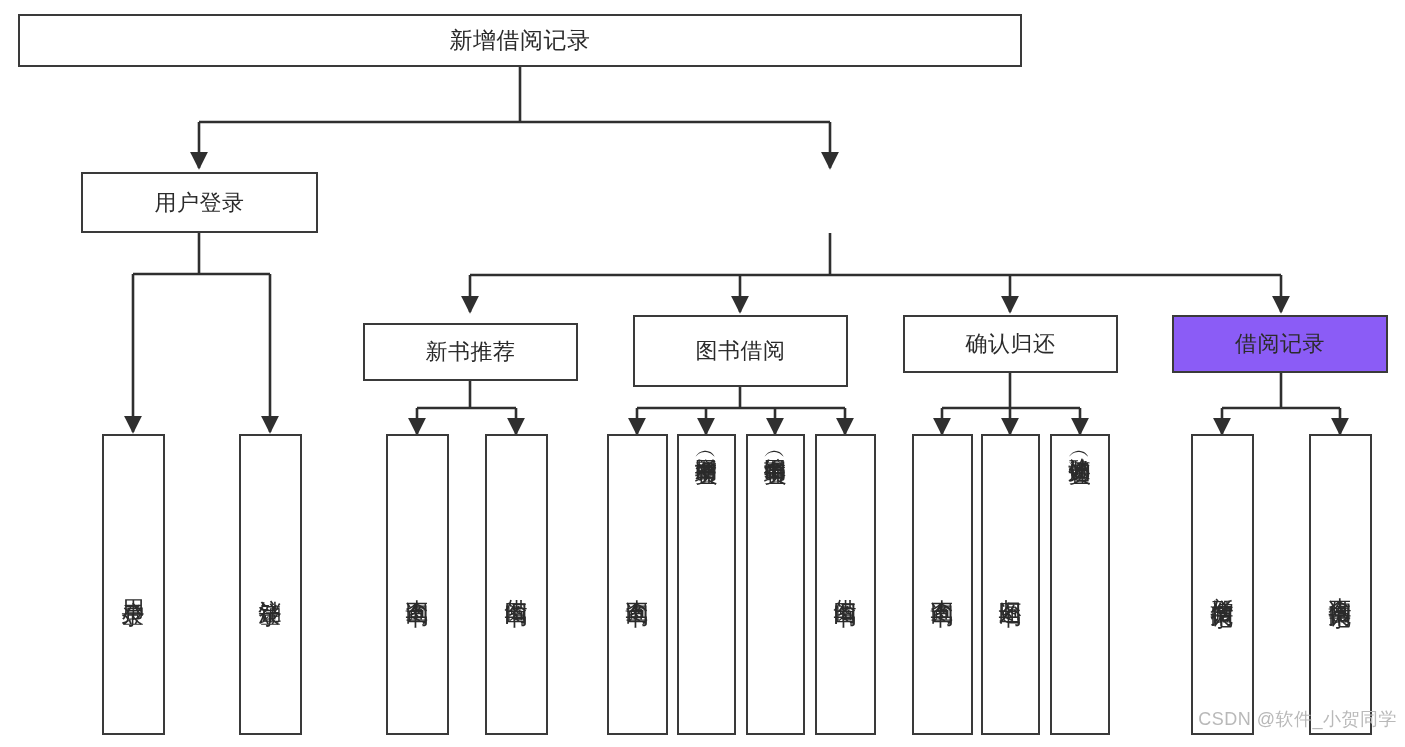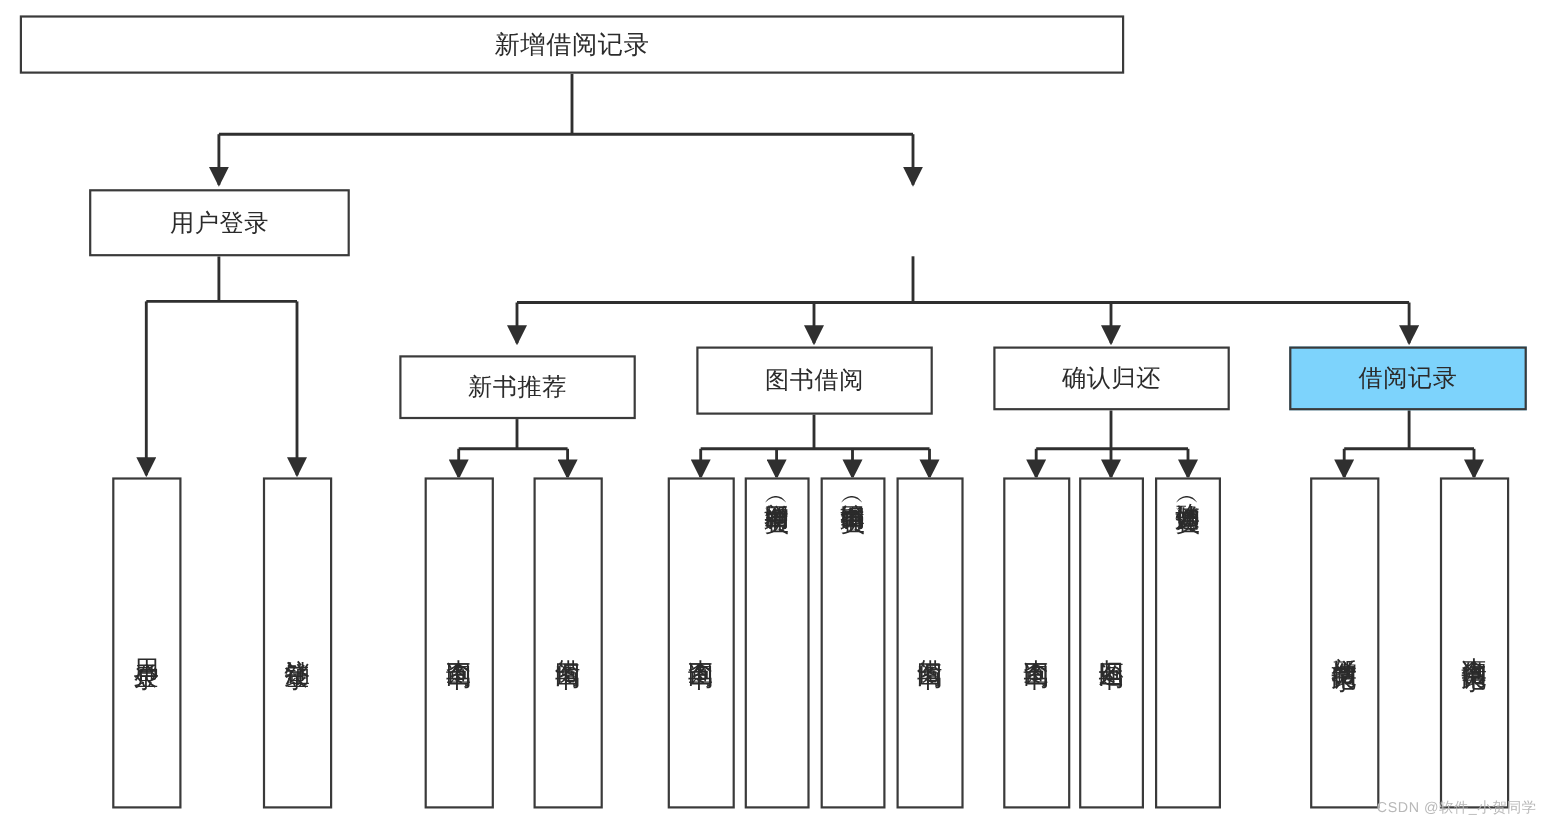--- a/index.html
+++ b/index.html
@@ -70,22 +70,22 @@
     font-size: 22px;
     letter-spacing: 1px;
   }
   .node.leaf.center-text {
     align-items: center;
     padding-top: 0;
   }
   #watermark {
     position: absolute;
     right: 8px;
-    bottom: 4px;
-    font-size: 13px;
+    bottom: 16px;
+    font-size: 18px;
     color: #b9b9b9;
     letter-spacing: 0.5px;
     white-space: nowrap;
     user-select: none;
   }
 </style>
 </head>
 <body>
 
 <div id="diagram-canvas" style="background: rgb(255, 255, 255);">
@@ -146,27 +146,27 @@
     <span class="node-label" style="color: rgb(43, 43, 43);">新增借阅记录</span>
   </div>
 
   <div class="node horiz" style="left: 81px; top: 172px; width: 237px; height: 61px; border-color: rgb(58, 58, 58); background: rgb(255, 255, 255);">
     <span class="node-label" style="color: rgb(43, 43, 43);">用户登录</span>
   </div>
 
   <div class="node horiz" style="left: 363px; top: 323px; width: 215px; height: 58px; border-color: rgb(58, 58, 58); background: rgb(255, 255, 255);">
     <span class="node-label" style="color: rgb(43, 43, 43);">新书推荐</span>
   </div>
-  <div class="node horiz" style="left: 633px; top: 315px; width: 215px; height: 62px; border-color: rgb(58, 58, 58); background: rgb(255, 255, 255);">
+  <div class="node horiz" style="left: 633px; top: 315px; width: 215px; height: 72px; border-color: rgb(58, 58, 58); background: rgb(255, 255, 255);">
     <span class="node-label" style="color: rgb(43, 43, 43);">图书借阅</span>
   </div>
   <div class="node horiz" style="left: 903px; top: 315px; width: 215px; height: 58px; border-color: rgb(58, 58, 58); background: rgb(255, 255, 255);">
     <span class="node-label" style="color: rgb(43, 43, 43);">确认归还</span>
   </div>
-  <div class="node horiz" style="left: 1172px; top: 315px; width: 216px; height: 58px; border-color: rgb(58, 58, 58); background: #7dd3fc;">
+  <div class="node horiz" style="left: 1172px; top: 315px; width: 216px; height: 58px; border-color: rgb(58, 58, 58); background: #8b5cf6;">
     <span class="node-label" style="color: rgb(43, 43, 43);">借阅记录</span>
   </div>
 
   <div class="node leaf center-text" style="left: 102px; top: 434px; width: 63px; height: 301px; border-color: rgb(58, 58, 58); background: rgb(255, 255, 255);">
     <span class="node-label" style="color: rgb(43, 43, 43);">用户登录</span>
   </div>
   <div class="node leaf center-text" style="left: 239px; top: 434px; width: 63px; height: 301px; border-color: rgb(58, 58, 58); background: rgb(255, 255, 255);">
     <span class="node-label" style="color: rgb(43, 43, 43);">注销登录</span>
   </div>
 

